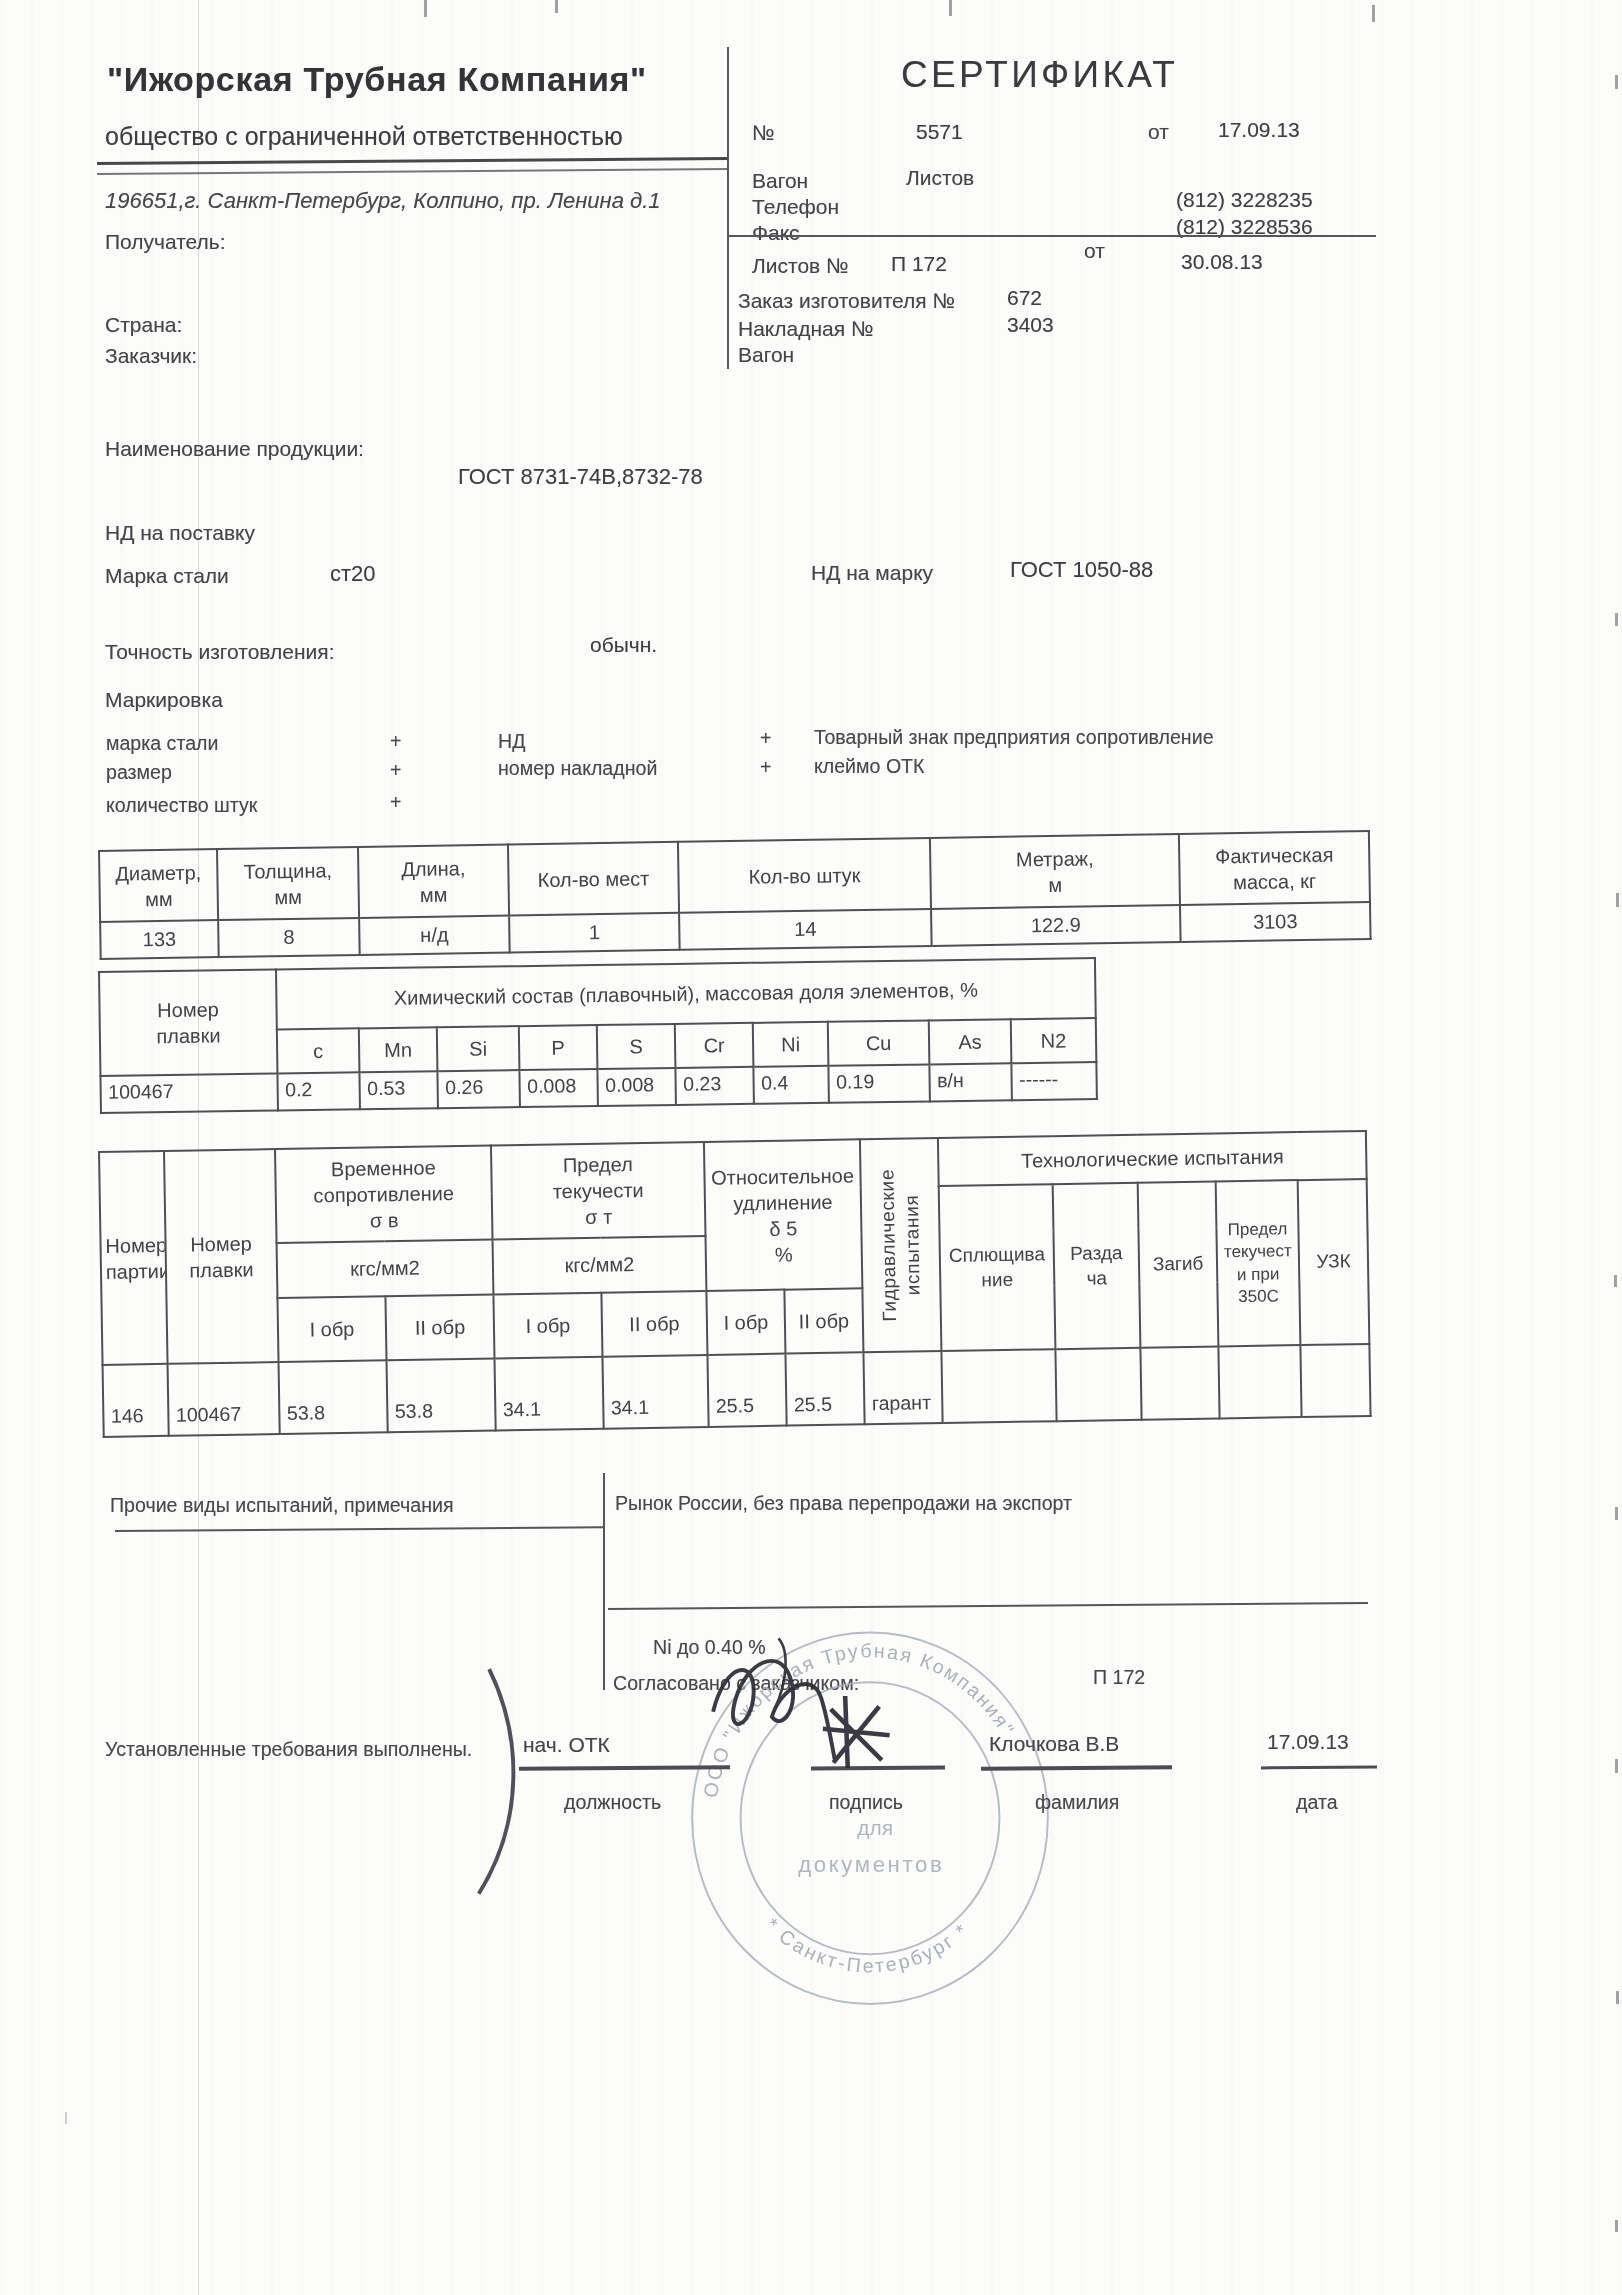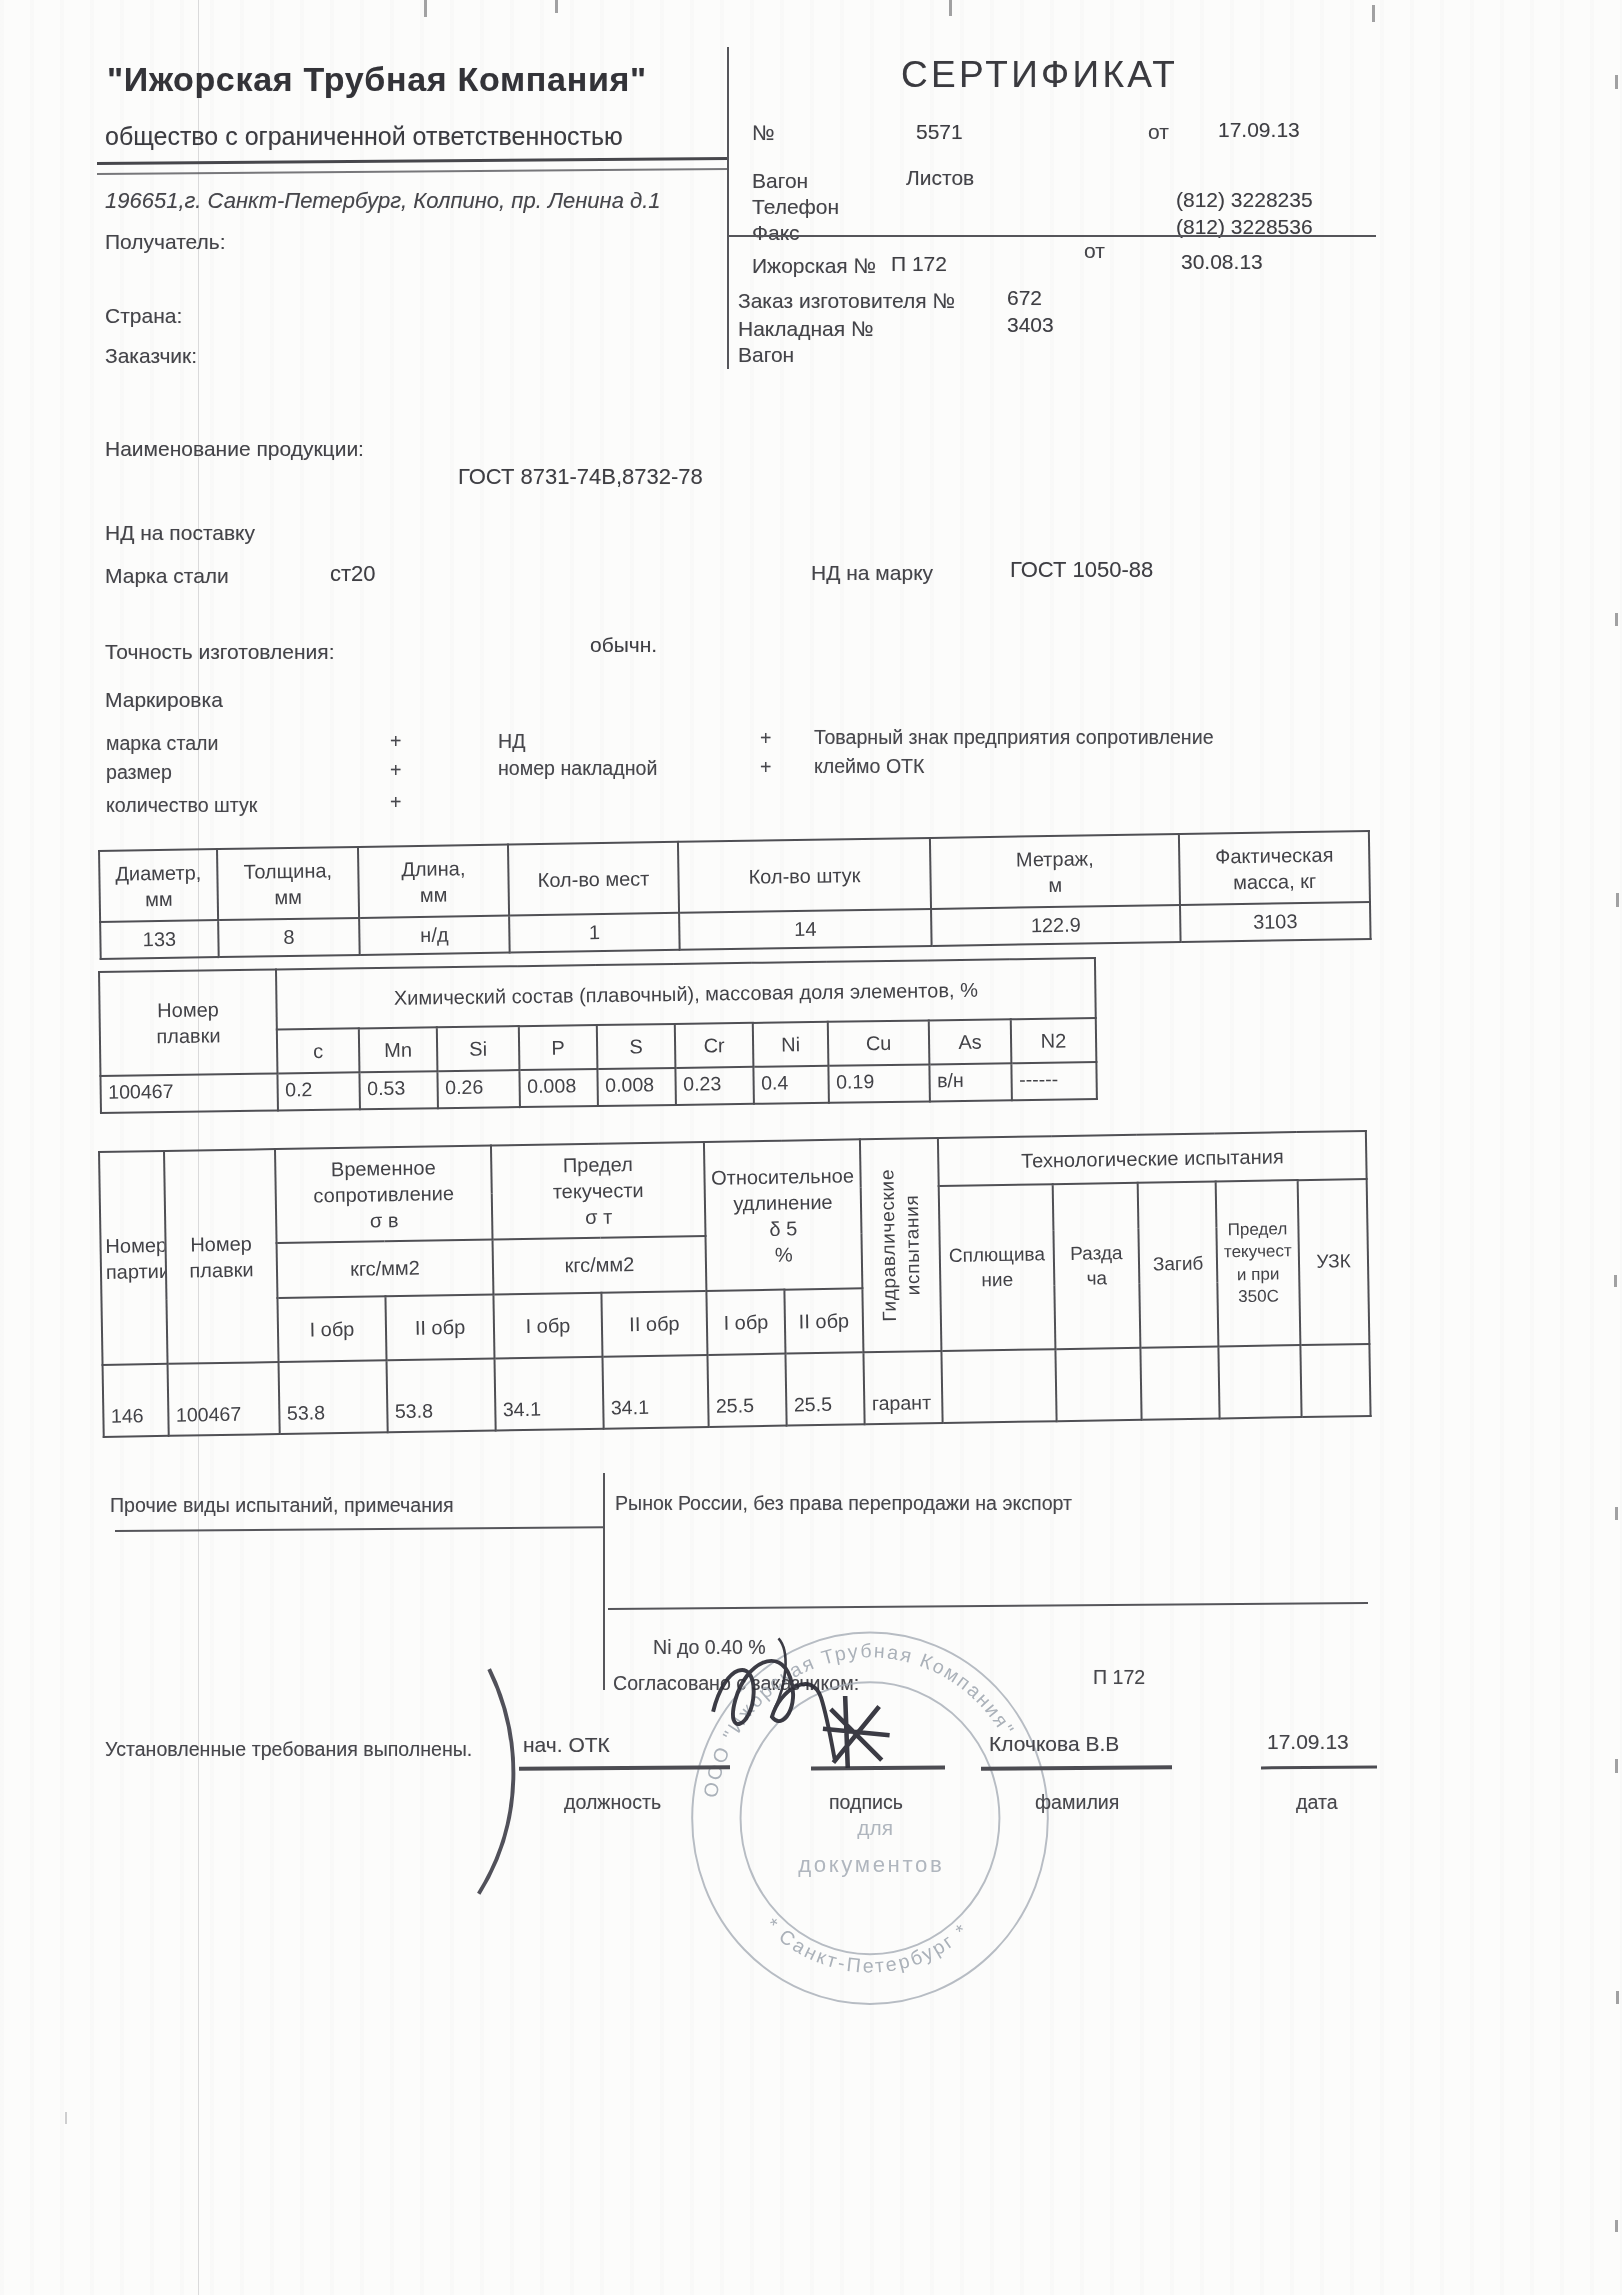--- a/index.html
+++ b/index.html
@@ -52,41 +52,41 @@
   <div class="abs fold" style="left:198px;top:0;height:2295px;"></div>
 
   <div class="abs doc title" style="left:107px;top:60px;">"Ижорская Трубная Компания"</div>
   <div class="abs doc subtitle" style="left:105px;top:122px;">общество с ограниченной ответственностью</div>
 
   <div class="abs hline-bold tiltline" style="left:97px;top:162px;width:631px;"></div>
   <div class="abs hline tiltline" style="left:97px;top:173px;width:631px;opacity:.8;"></div>
 
   <div class="abs doc addr" style="left:105px;top:188px;">196651,г. Санкт-Петербург, Колпино, пр. Ленина д.1</div>
   <div class="abs doc lbl" style="left:105px;top:230px;">Получатель:</div>
-  <div class="abs doc lbl" style="left:105px;top:304px;">Страна:</div>
+  <div class="abs doc lbl" style="left:105px;top:313px;">Страна:</div>
   <div class="abs doc lbl" style="left:105px;top:344px;">Заказчик:</div>
 
   <div class="abs vline" style="left:727px;top:47px;height:322px;"></div>
   <div class="abs doc certtitle" style="left:901px;top:54px;">СЕРТИФИКАТ</div>
 
   <div class="abs doc lbl" style="left:752px;top:121px;">№</div>
   <div class="abs doc val" style="left:916px;top:120px;">5571</div>
   <div class="abs doc lbl" style="left:1148px;top:120px;">от</div>
   <div class="abs doc val" style="left:1218px;top:118px;">17.09.13</div>
 
   <div class="abs doc lbl" style="left:752px;top:169px;">Вагон</div>
   <div class="abs doc lbl" style="left:906px;top:166px;">Листов</div>
   <div class="abs doc lbl" style="left:752px;top:195px;">Телефон</div>
   <div class="abs doc val" style="left:1176px;top:188px;">(812) 3228235</div>
   <div class="abs doc lbl" style="left:752px;top:221px;">Факс</div>
   <div class="abs doc val" style="left:1176px;top:215px;">(812) 3228536</div>
 
   <div class="abs hline" style="left:727px;top:235px;width:649px;"></div>
 
-  <div class="abs doc lbl" style="left:752px;top:254px;">Ижорская №</div>
+  <div class="abs doc lbl" style="left:752px;top:254px;">Листов №</div>
   <div class="abs doc val" style="left:891px;top:252px;">П 172</div>
   <div class="abs doc lbl" style="left:1084px;top:239px;">от</div>
   <div class="abs doc val" style="left:1181px;top:250px;">30.08.13</div>
 
   <div class="abs doc lbl" style="left:738px;top:289px;">Заказ изготовителя №</div>
   <div class="abs doc val" style="left:1007px;top:286px;">672</div>
   <div class="abs doc lbl" style="left:738px;top:317px;">Накладная №</div>
   <div class="abs doc val" style="left:1007px;top:313px;">3403</div>
   <div class="abs doc lbl" style="left:738px;top:343px;">Вагон</div>
 

